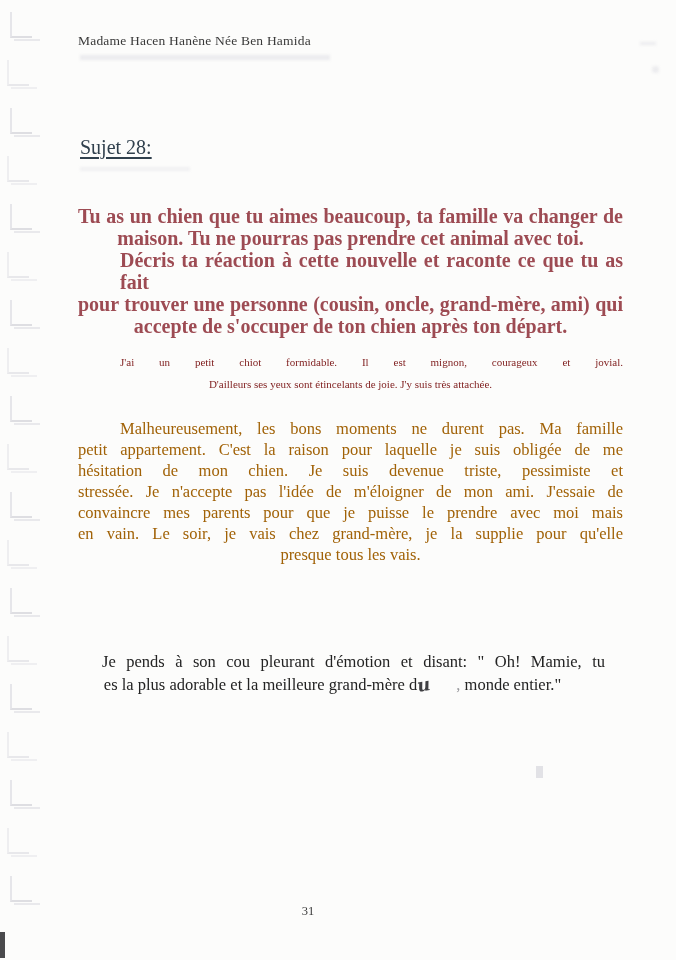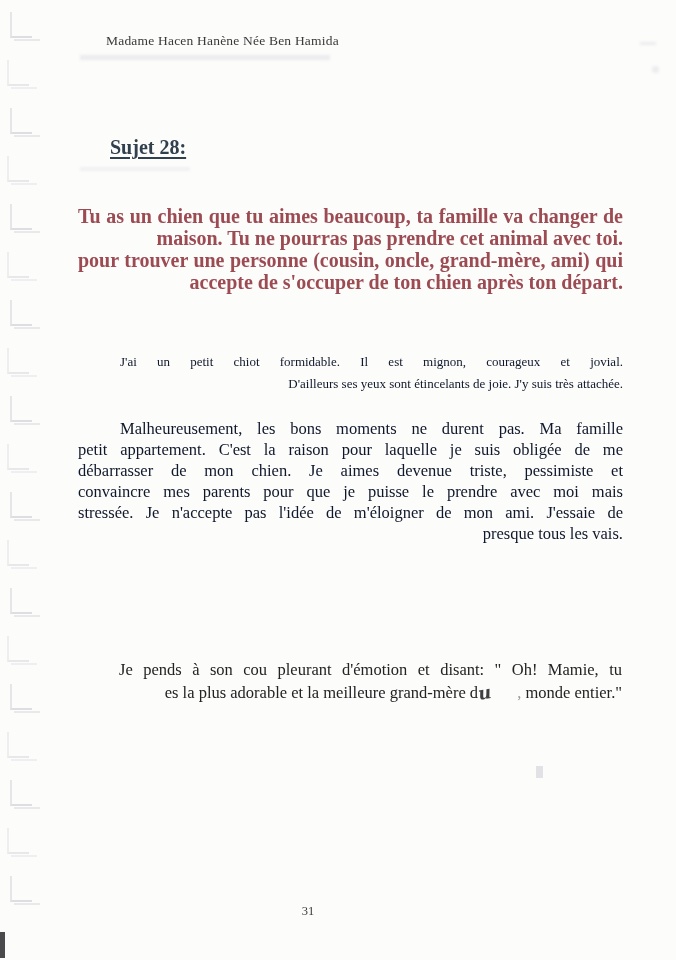--- a/index.html
+++ b/index.html
@@ -51,68 +51,65 @@
   .tr-mark1 { left: 640px; top: 42px; width: 16px; height: 3px; }
   .tr-mark2 { left: 652px; top: 66px; width: 7px; height: 7px; border-radius: 50%; }
 
   
   .doc-header {
     position: absolute;
     left: 78px; top: 33px;
     font-size: 13.5px;
     color: #3a3a3a;
     letter-spacing: .2px;
-    margin-left: 28px;
   }
   .subject-title {
     position: absolute;
     left: 80px; top: 136px;
     font-size: 20px;
-    font-weight: 700;
+    font-weight: 400;
     color: #30404d;
     text-decoration: underline;
     text-decoration-thickness: 2px;
     text-underline-offset: 3px;
-    margin-left: 30px;
   }
   .prompt-block {
     position: absolute;
     left: 78px; top: 205px;
     width: 545px;
     color: #9d4b53;
     font-weight: 700;
     font-size: 20px;
     line-height: 22px;
   }
   .essay-p1 {
     position: absolute;
     left: 78px; top: 351px;
     width: 545px;
-    color: #0f172a;
-    font-size: 13px;
+    color: #7f1d1d;
+    font-size: 11px;
     line-height: 22px;
   }
   .essay-p2 {
     position: absolute;
     left: 78px; top: 418px;
     width: 545px;
-    color: #0f172a;
+    color: #a16207;
     font-size: 16.5px;
     line-height: 21px;
   }
   .essay-p3 {
     position: absolute;
-    left: 77px; top: 651px;
+    left: 60px; top: 651px;
     width: 545px;
     color: #232323;
     font-size: 16.5px;
     line-height: 21.5px;
-    margin-top: 8px;
   }
-  .line { text-align: right; white-space: nowrap; }
+  .line { text-align: center; white-space: nowrap; }
   .line.just { text-align: justify; text-align-last: justify; white-space: normal; }
   .line.indent { padding-left: 42px; }
   .hand-u {
     display: inline-block;
     font-family: "DejaVu Serif", serif;
     font-style: italic;
     font-weight: 600;
     font-size: 18px;
     color: #3f3f42;
     transform: rotate(-10deg) translateY(1px);
@@ -161,35 +158,37 @@
   <div class="smudge tr-mark1"></div>
   <div class="smudge tr-mark2"></div>
 
   <div class="doc-header">Madame Hacen Hanène Née Ben Hamida</div>
 
   <div class="subject-title">Sujet 28:</div>
 
   <div class="prompt-block">
     <div class="line just">Tu as un chien que tu aimes beaucoup, ta famille va changer de</div>
     <div class="line">maison. Tu ne pourras pas prendre cet animal avec toi.</div>
+    <div class="line just indent">Décris ta réaction à cette nouvelle et raconte ce que tu as fait</div>
     <div class="line just">pour trouver une personne (cousin, oncle, grand-mère, ami) qui</div>
     <div class="line">accepte de s'occuper de ton chien après ton départ.</div>
   </div>
 
   <div class="essay-p1">
     <div class="line just indent">J'ai un petit chiot formidable. Il est mignon, courageux et jovial.</div>
     <div class="line">D'ailleurs ses yeux sont étincelants de joie. J'y suis très attachée.</div>
   </div>
 
   <div class="essay-p2">
     <div class="line just indent">Malheureusement, les bons moments ne durent pas. Ma famille</div>
     <div class="line just">petit appartement. C'est la raison pour laquelle je suis obligée de me</div>
-    <div class="line just">débarrasser de mon chien. Je aimes devenue triste, pessimiste et</div>
+    <div class="line just">hésitation de mon chien. Je suis devenue triste, pessimiste et</div>
+    <div class="line just">stressée. Je n'accepte pas l'idée de m'éloigner de mon ami. J'essaie de</div>
     <div class="line just">convaincre mes parents pour que je puisse le prendre avec moi mais</div>
-    <div class="line just">stressée. Je n'accepte pas l'idée de m'éloigner de mon ami. J'essaie de</div>
+    <div class="line just">en vain. Le soir, je vais chez grand-mère, je la supplie pour qu'elle</div>
     <div class="line">presque tous les vais.</div>
   </div>
 
   <div class="essay-p3">
     <div class="line just indent">Je pends à son cou pleurant d'émotion et disant: " Oh! Mamie, tu</div>
     <div class="line"><span>es la plus adorable et la meilleure grand-mère d</span><span class="hand-u">u</span><span class="hand-gap"></span><span class="faint-mark">,</span><span> monde entier."</span></div>
   </div>
 
   <div class="page-number">31</div>
 

